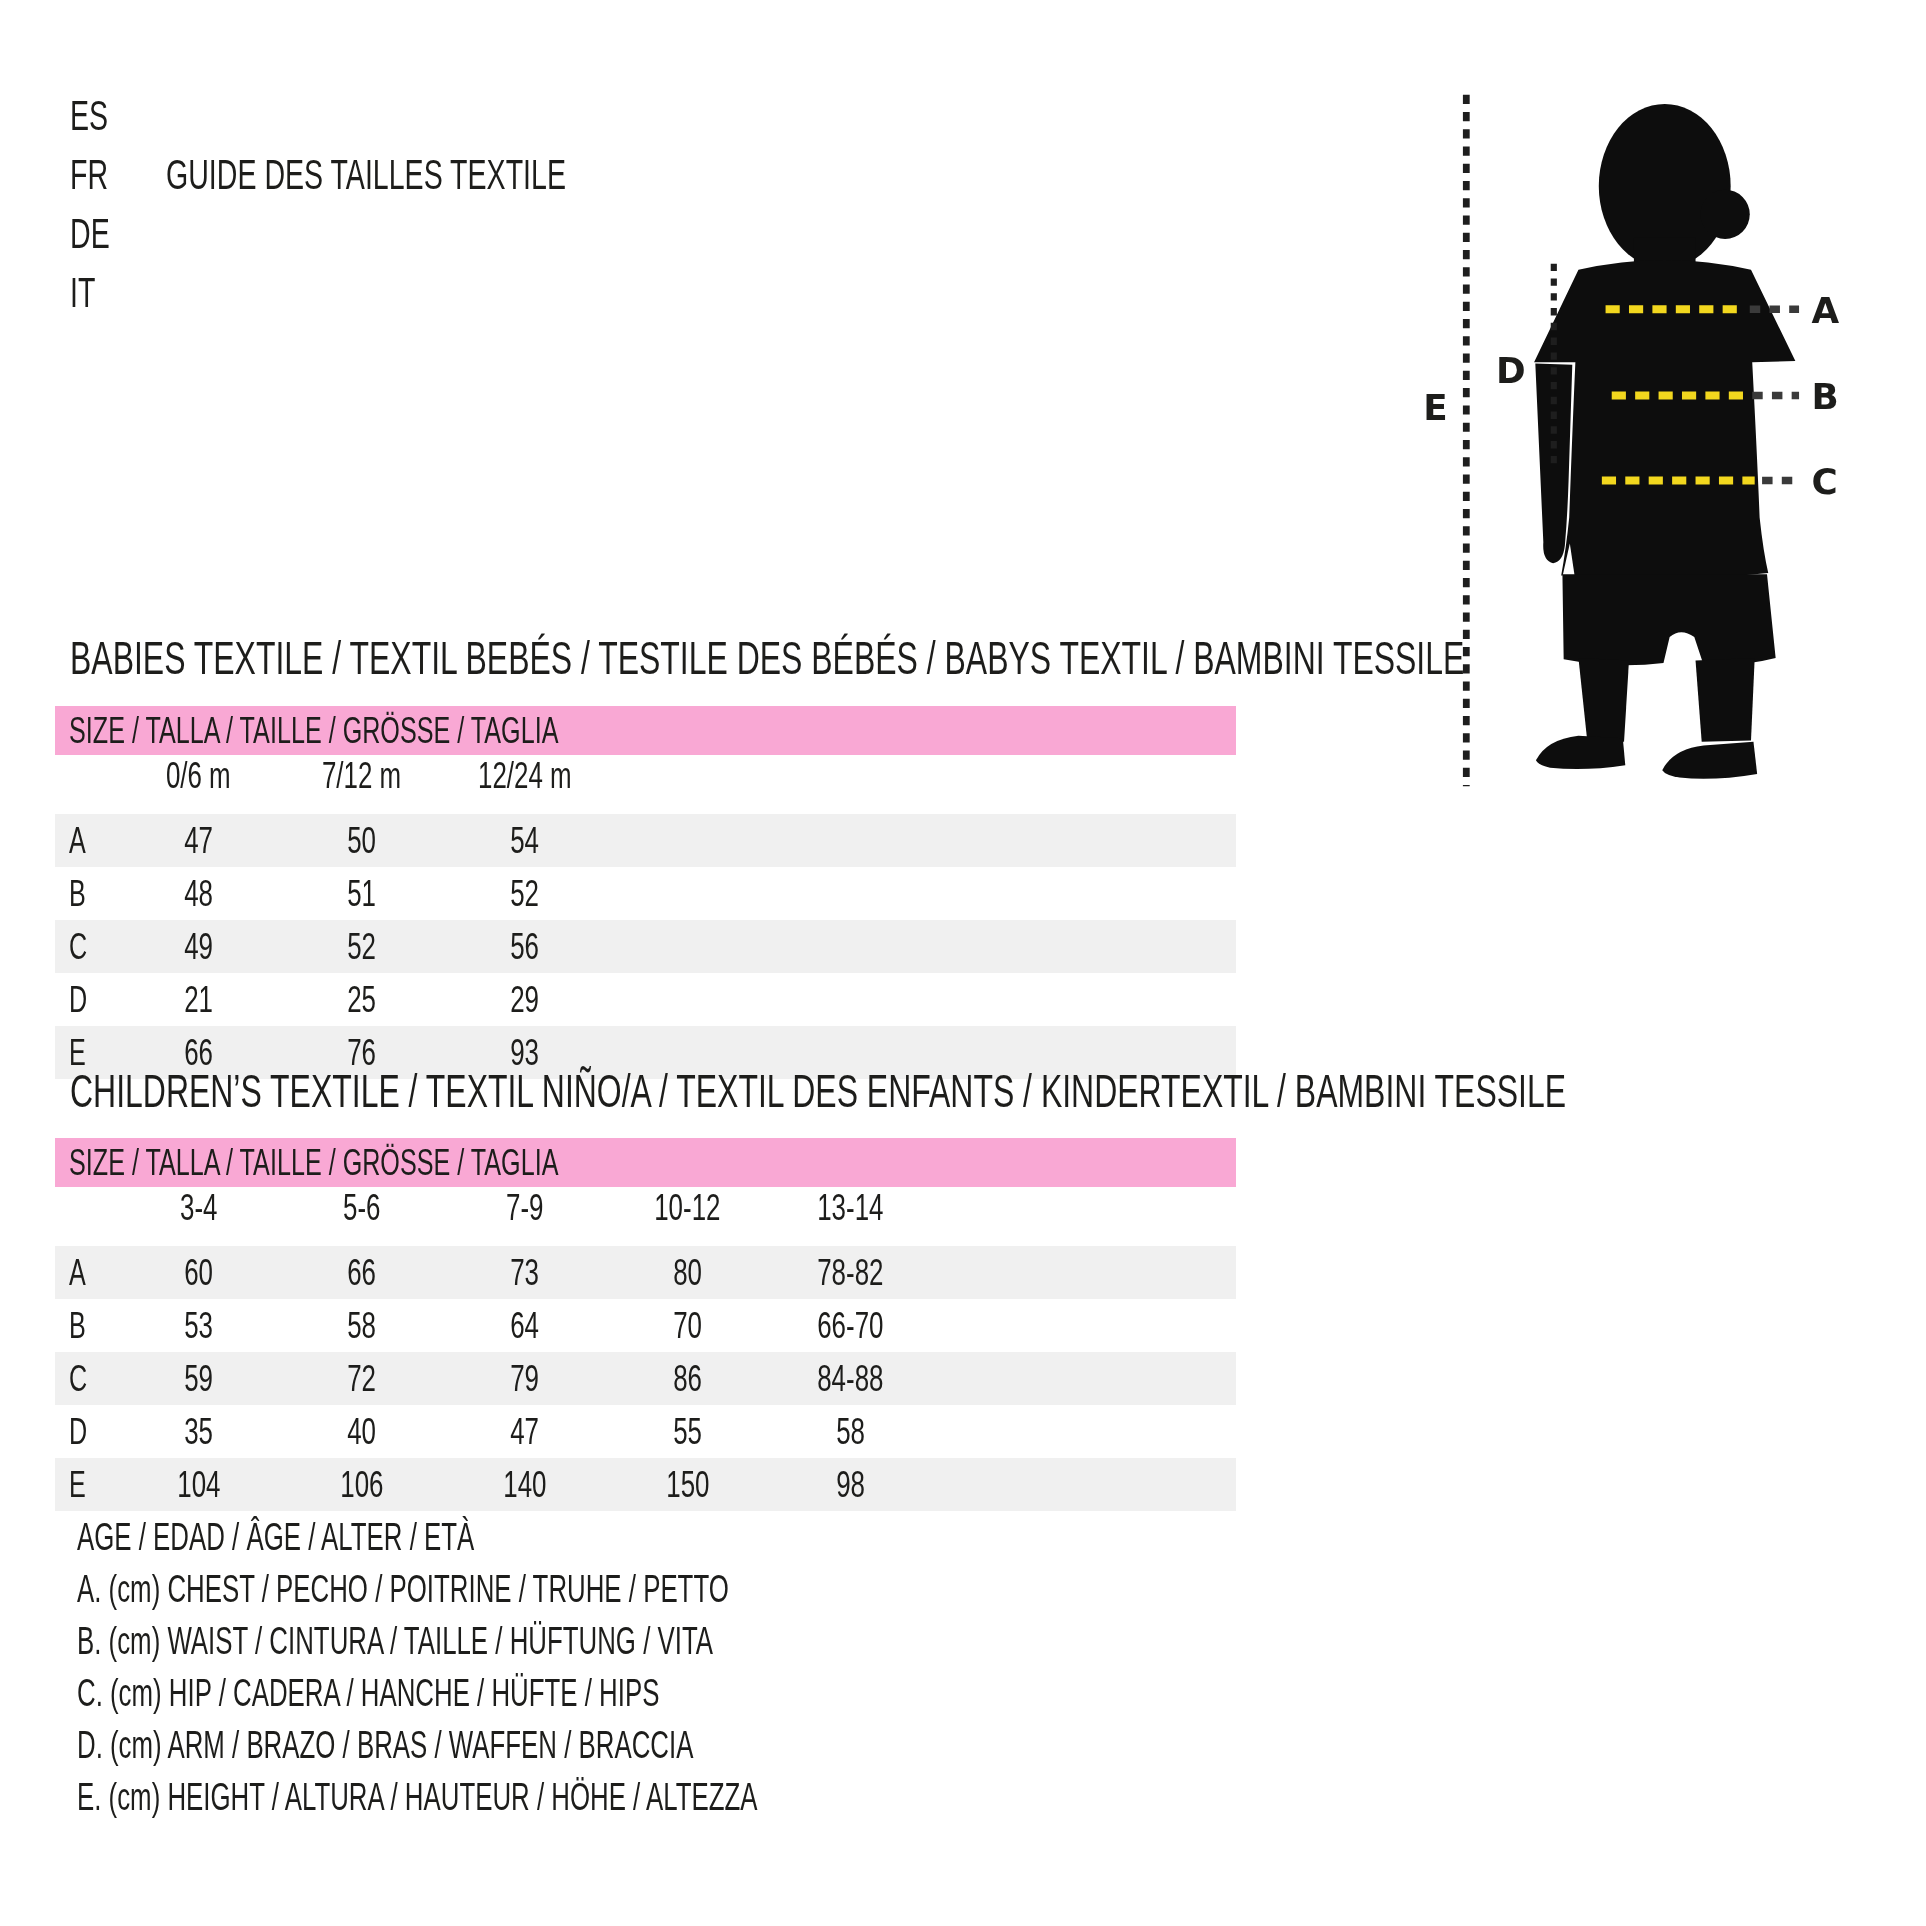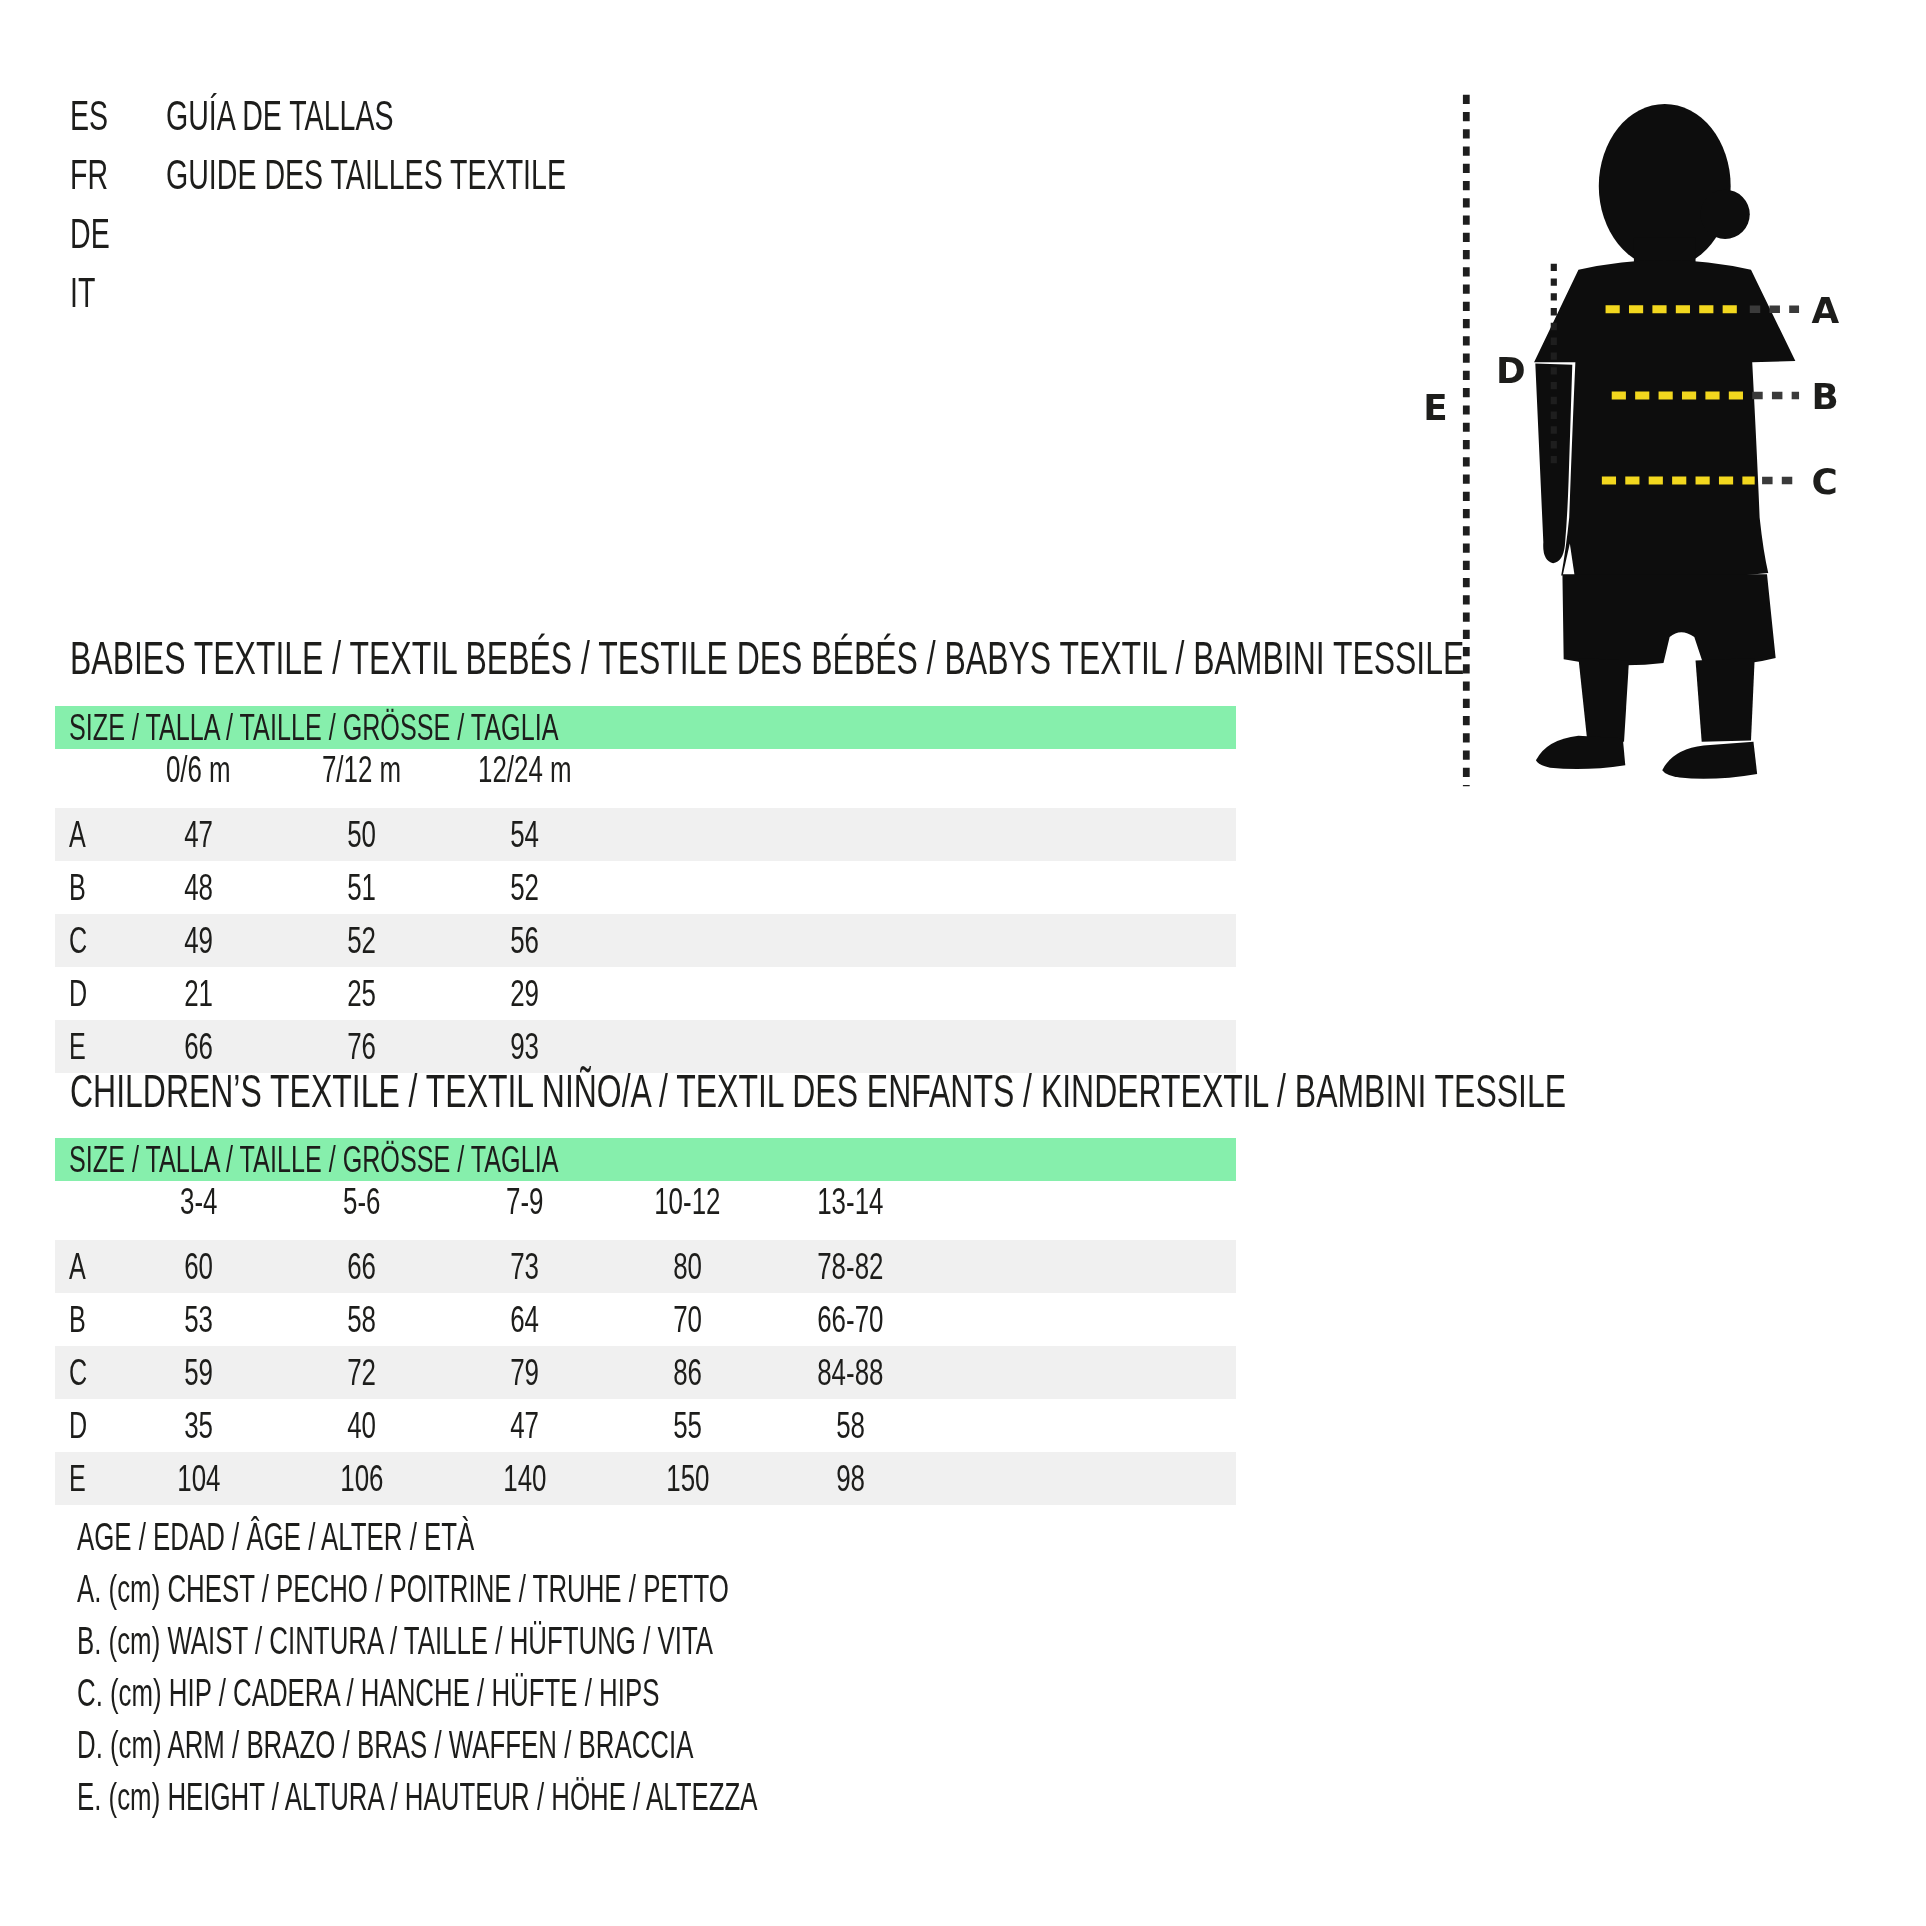--- a/index.html
+++ b/index.html
@@ -16,21 +16,21 @@
 
   
   .sec-title{position:absolute;left:70px;height:55px;display:flex;align-items:center;font-size:47px;}
   #babies-title{top:630px;}
   #children-title{top:1063px;}
 
   
   .size-table{position:absolute;left:55px;width:1181px;}
   #babies-table{top:706px;}
   #children-table{top:1138px;}
-  .bar{height:43px;background:#86efac;display:flex;align-items:center;padding-left:14px;font-size:37px;}
+  .bar{height:49px;background:#f9a8d4;display:flex;align-items:center;padding-left:14px;font-size:37px;}
   .cols-row{height:59px;display:flex;align-items:flex-start;font-size:37px;}
   .data-row{display:flex;height:53px;align-items:center;font-size:37px;}
   .data-row.stripe{background:#f0f0f0;}
   .rl{width:62px;flex:0 0 62px;padding-left:14px;box-sizing:border-box;}
   .cell{width:163px;flex:0 0 163px;text-align:center;}
 
   
   .legend{position:absolute;left:70px;top:1511px;font-size:38px;}
   .legend-row{display:flex;height:52px;align-items:center;margin-left:7px;}
 
@@ -39,21 +39,20 @@
   .sil text{font-family:"DejaVu Sans","Liberation Sans",sans-serif;font-weight:bold;font-size:58px;fill:#1d1d1b;}
 </style>
 </head>
 <body>
 
 <div class="page">
 
   <section class="lang" id="lang-rows">
       <div class="lang-row">
         <span class="lang-code"><span class="cd">ES</span></span>
-        <span><span class="cd">GUÍA DE TALLAS</span></span>
       </div>
       <div class="lang-row">
         <span class="lang-code"><span class="cd">FR</span></span>
         <span><span class="cd">GUIDE DES TAILLES TEXTILE</span></span>
       </div>
       <div class="lang-row">
         <span class="lang-code"><span class="cd">DE</span></span>
       </div>
       <div class="lang-row">
         <span class="lang-code"><span class="cd">IT</span></span>

